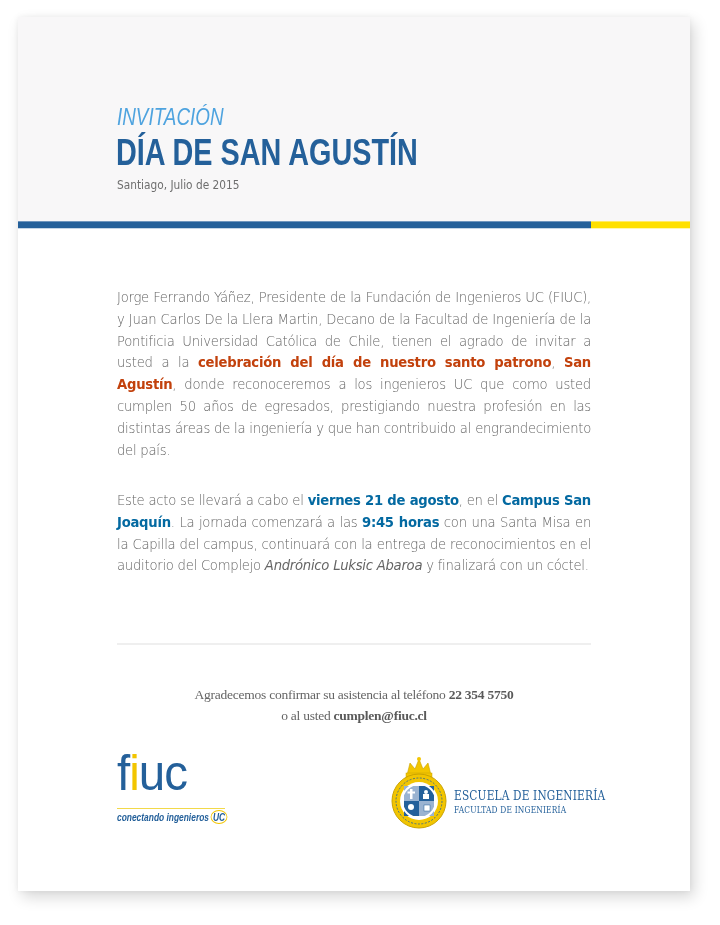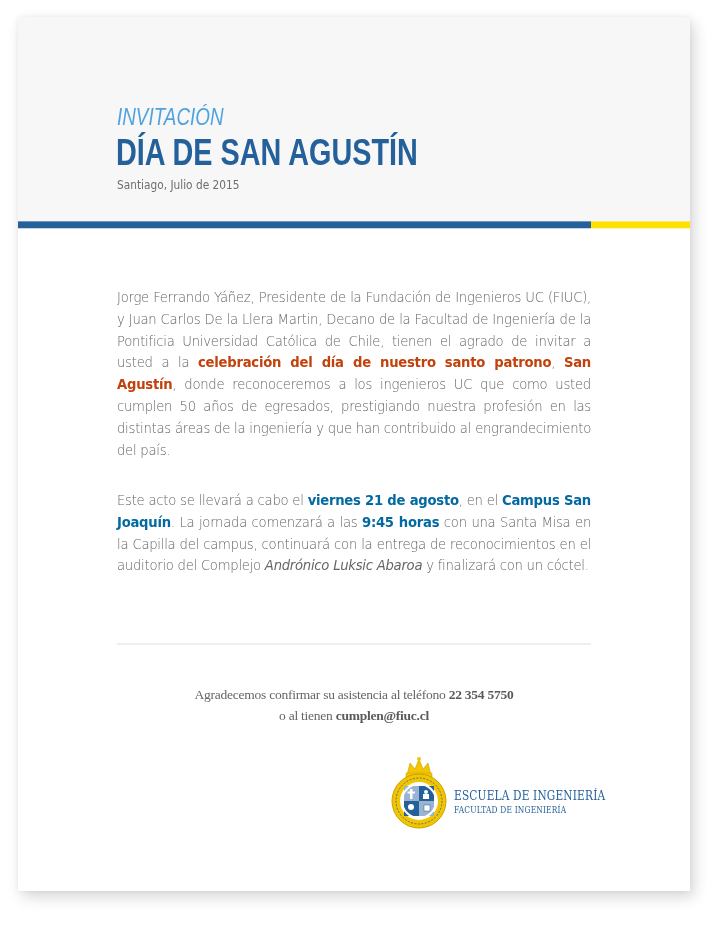--- a/index.html
+++ b/index.html
@@ -209,23 +209,28 @@
     </div>
 
     <div class="body-text p1"><span>Jorge Ferrando Yáñez, Presidente de la Fundación de Ingenieros UC (FIUC), y Juan Carlos De la Llera Martin, Decano de la Facultad de Ingeniería de la Pontificia Universidad Católica de Chile, tienen el agrado de invitar a usted a la </span><b class="blue">celebración del día de nuestro santo patrono</b><span>, </span><b class="blue">San Agustín</b><span>, donde reconoceremos a los ingenieros UC que como usted cumplen 50 años de egresados, prestigiando nuestra profesión en las distintas áreas de la ingeniería y que han contribuido al engrandecimiento del país.</span></div>
 
     <div class="body-text p2"><span>Este acto se llevará a cabo el </span><b class="gray">viernes 21 de agosto</b><span>, en el </span><b class="gray">Campus San Joaquín</b><span>. La jornada comenzará a las </span><b class="gray">9:45 horas</b><span> con una Santa Misa en la Capilla del campus, continuará con la entrega de reconocimientos en el auditorio del Complejo </span><i>Andrónico Luksic Abaroa</i><span> y finalizará con un cóctel.</span></div>
 
     <div class="separator"></div>
 
     <div class="rsvp">
       <div><span>Agradecemos confirmar su asistencia al teléfono </span><b>22 354 5750</b></div>
-      <div><span>o al tienen </span><b>cumplen@fiuc.cl</b></div>
-    </div>
-
+      <div><span>o al usted </span><b>cumplen@fiuc.cl</b></div>
+    </div>
+
+    <div class="logo-fiuc">
+      <div class="fiuc-word"><span>f</span><span class="i">i</span><span>uc</span></div>
+      <div class="fiuc-line"></div>
+      <div class="fiuc-tag"><span>conectando ingenieros</span><span class="fiuc-uc">UC</span></div>
+    </div>
 
     <div class="logo-escuela">
       <svg class="crest" viewBox="0 0 62 76">
 
         <path d="M19 20 L22 8 L27 14 L31 4 L35 14 L40 8 L43 20 Z" fill="#f2c500" stroke="#c9a200" stroke-width="0.6"></path>
         <circle cx="31" cy="4" r="2" fill="#f2c500"></circle>
         <rect x="18" y="18" width="26" height="4" fill="#f2c500" stroke="#c9a200" stroke-width="0.5"></rect>
 
         <circle cx="31" cy="46" r="27" fill="#f2c500" stroke="#c9a200" stroke-width="1"></circle>
         <circle cx="31" cy="46" r="19" fill="#ffffff"></circle>

